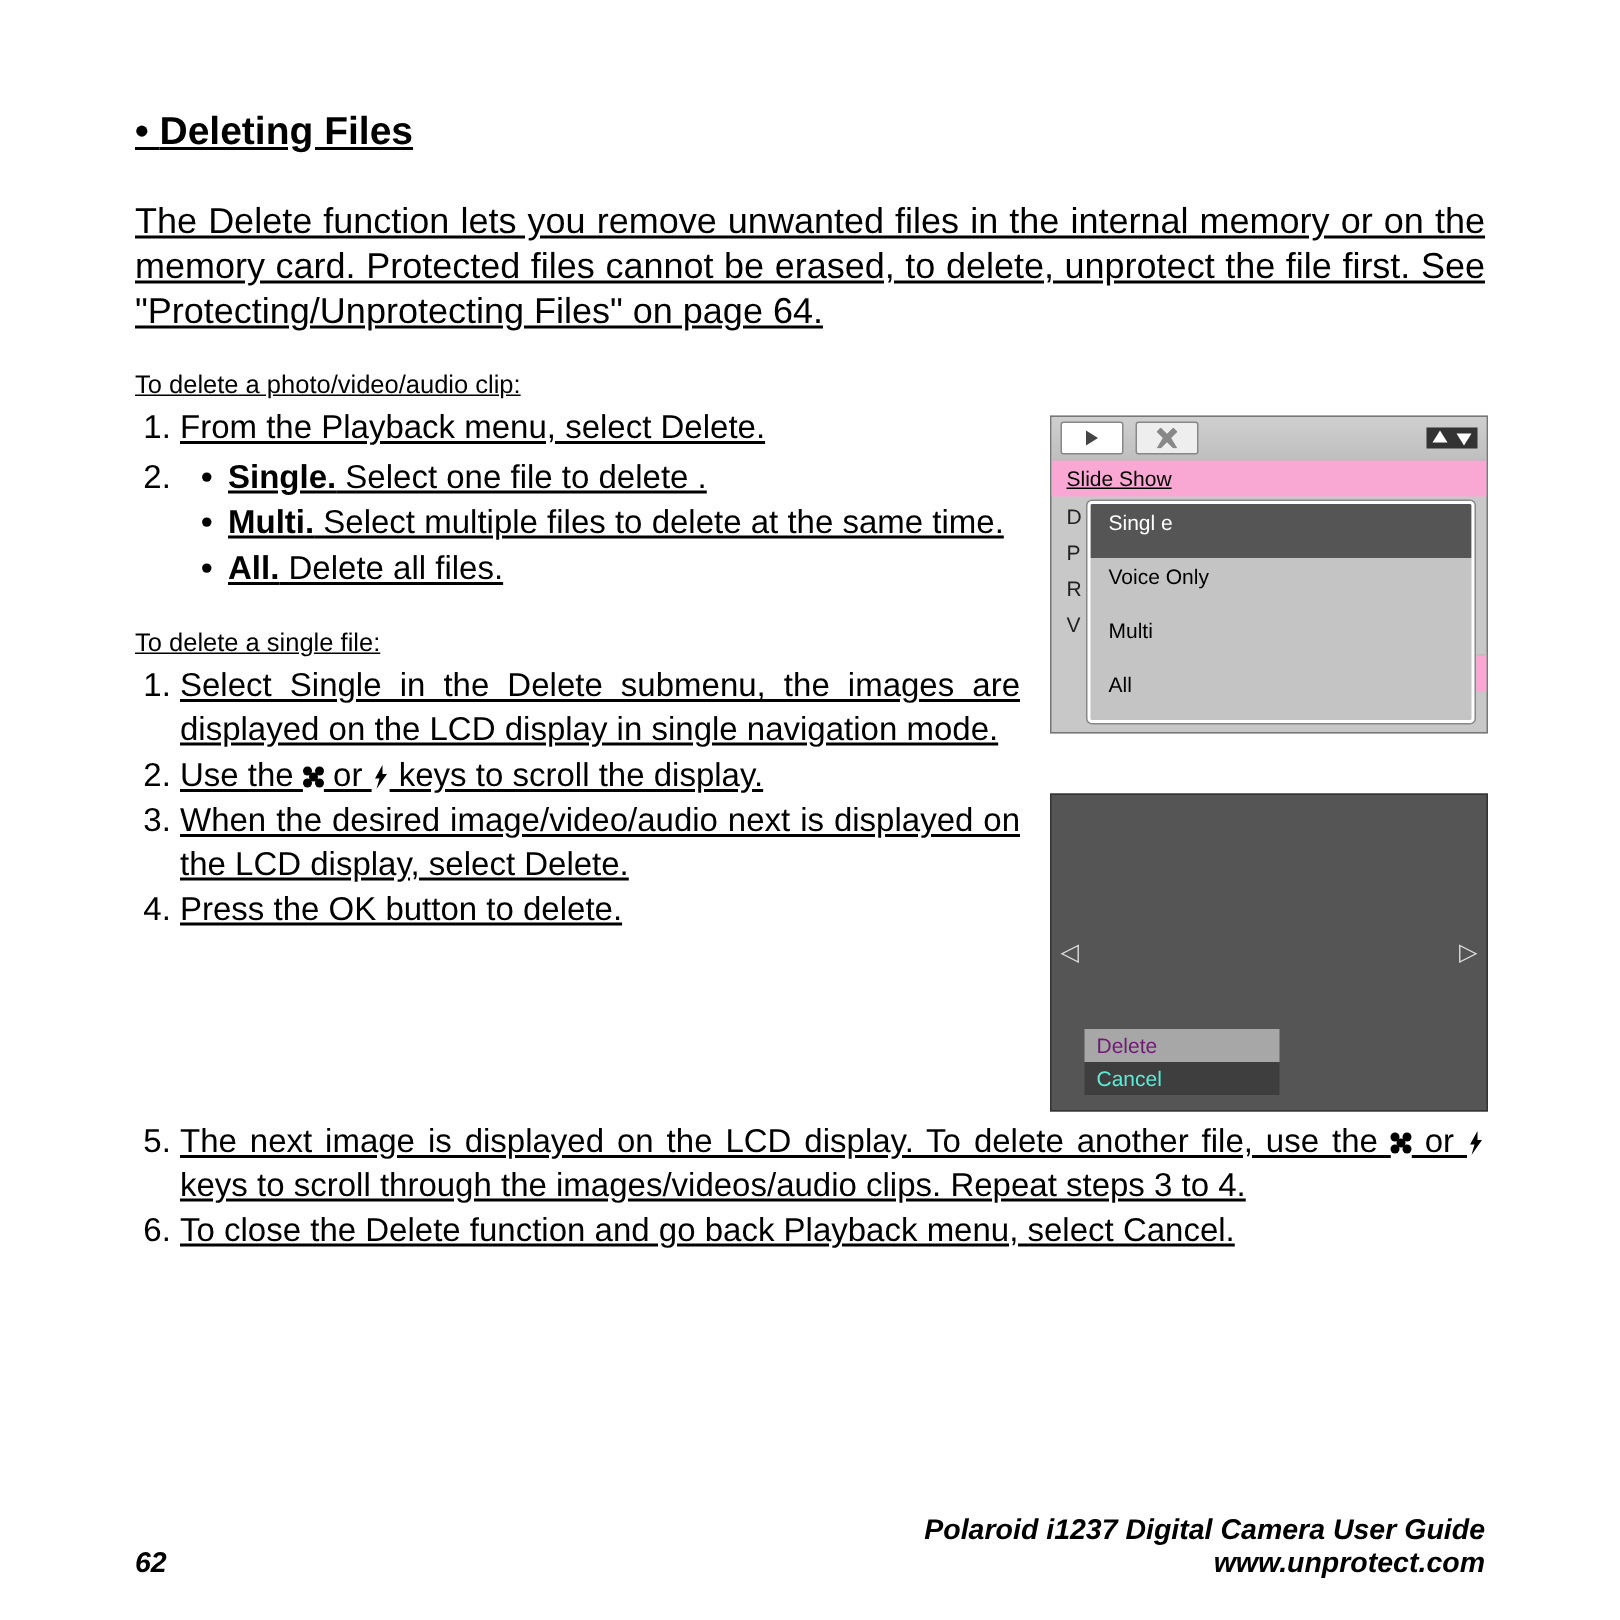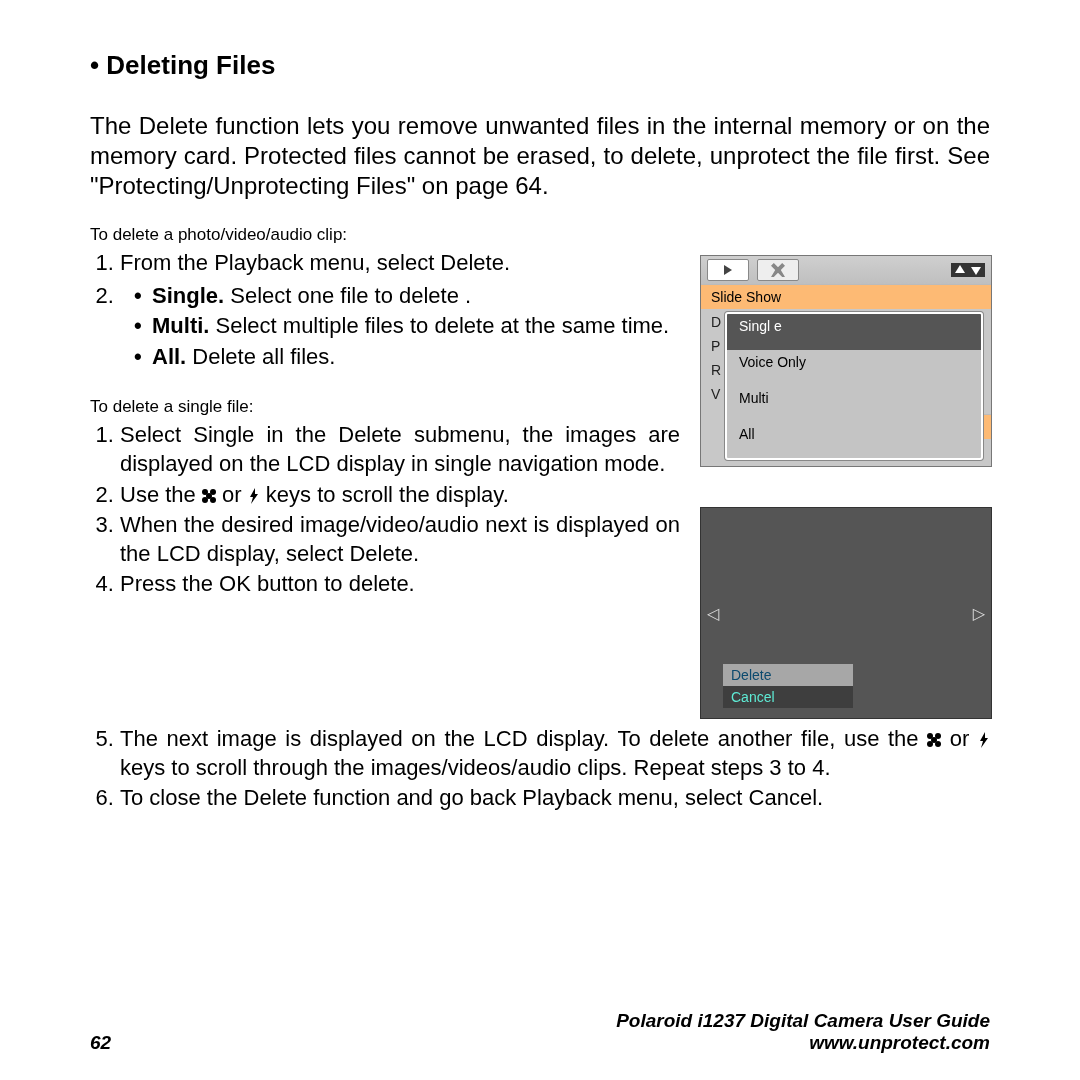--- a/index.html
+++ b/index.html
@@ -1,16 +1,16 @@
 <!DOCTYPE html>
 <html><head>
 <meta charset="utf-8">
 <style>
   html,body{margin:0;padding:0;width:1080px;height:1080px;background:#fff;font-family:Helvetica,Arial,sans-serif;color:#000;}
-  .page{position:relative;width:1080px;height:1080px;padding:50px 90px 40px 90px;box-sizing:border-box;}
+  .page{position:relative;width:1080px;height:1080px;padding:72px 90px 40px 90px;box-sizing:border-box;text-decoration:underline;}
   .section-title{font-size:26px;font-weight:bold;margin-bottom:30px;}
   .intro{font-size:24px;line-height:1.25;text-align:justify;margin-bottom:24px;}
   .subhead{font-size:17px;margin:0 0 4px 0;}
   .cols{display:flex;gap:20px;align-items:flex-start;}
   .left{flex:1;}
   ol.main{list-style:decimal;font-size:22px;line-height:1.3;padding-left:30px;margin:0 0 20px 0;}
   ol.main>li{margin-bottom:2px;text-align:justify;}
   ul.sub{list-style:none;padding-left:14px;margin:4px 0 0 0;}
   ul.sub>li{position:relative;padding-left:18px;margin-bottom:2px;text-align:justify;}
   ul.sub>li::before{content:"•";position:absolute;left:0;top:0;font-weight:bold;}
@@ -18,33 +18,33 @@
   .figcol{width:290px;display:flex;flex-direction:column;gap:40px;margin-top:6px;}
   .lcd{width:290px;height:210px;background:#c8c8c8;border:1px solid #777;position:relative;overflow:hidden;font-size:14px;}
   .lcd .tabbar{height:28px;background:linear-gradient(#cfcfcf,#bfbfbf);display:flex;align-items:center;gap:8px;padding:0 6px;}
   .tabbar .tab{width:40px;height:20px;border:1px solid #888;border-radius:2px;background:#eee;display:flex;align-items:center;justify-content:center;}
   .tabbar .tab.active{background:#fff;}
   .tabbar .spacer{flex:1;}
   .tabbar .ud{width:34px;height:14px;background:#333;position:relative;}
   .tabbar .ud::before,.tabbar .ud::after{content:"";position:absolute;top:2px;width:0;height:0;border-left:5px solid transparent;border-right:5px solid transparent;}
   .tabbar .ud::before{left:4px;border-bottom:8px solid #fff;}
   .tabbar .ud::after{right:4px;border-top:8px solid #fff;top:4px;}
-  .menuitem{height:24px;line-height:24px;padding:0 10px;background:#fdba74;border-top:1px solid #bbb;}
+  .menuitem{height:24px;line-height:24px;padding:0 10px;background:#f9a8d4;border-top:1px solid #bbb;}
   .menuitem.dim{color:#666;}
   .submenu{position:absolute;left:24px;right:8px;top:56px;border:2px solid #fff;border-radius:3px;background:#c4c4c4;box-shadow:0 0 0 1px #888;overflow:hidden;}
   .submenu .row{height:36px;line-height:24px;padding:0 12px;font-size:14px;}
   .submenu .row.sel{background:#555;color:#fff;}
   .peek{position:absolute;left:10px;font-size:14px;color:#222;}
   .lcd2{width:290px;height:210px;background:#555;border:1px solid #333;position:relative;}
   .lcd2 .nav{position:absolute;top:50%;transform:translateY(-50%);color:#ddd;font-size:16px;}
   .lcd2 .nav.l{left:6px;}
   .lcd2 .nav.r{right:6px;}
   .lcd2 .opts{position:absolute;left:22px;bottom:10px;width:130px;}
   .lcd2 .opt{height:22px;line-height:22px;padding:0 8px;font-size:14px;}
-  .lcd2 .opt.sel{background:#a7a7a7;color:#0c4a6e;}
+  .lcd2 .opt.sel{background:#a7a7a7;color:#701a75;}
   .lcd2 .opt.other{background:#3e3e3e;color:#5eead4;}
   .flower{width:14px;height:14px;display:inline-block;vertical-align:-1px;position:relative;}
   .flower::before,.flower::after{content:"";position:absolute;background:#000;border-radius:50%;}
   .flower::before{width:6px;height:6px;left:0;top:0;box-shadow:8px 0 0 #000,0 8px 0 #000,8px 8px 0 #000;}
   .flower::after{width:6px;height:6px;left:4px;top:4px;}
   .flash{width:12px;height:16px;display:inline-block;vertical-align:-2px;position:relative;}
   .flash svg{width:12px;height:16px;}
   .footer{position:absolute;left:90px;right:90px;bottom:26px;display:flex;justify-content:space-between;align-items:flex-end;font-size:19px;}
   .footer .pn{font-style:italic;font-weight:bold;}
   .footer .rt{text-align:right;font-style:italic;font-weight:bold;}

